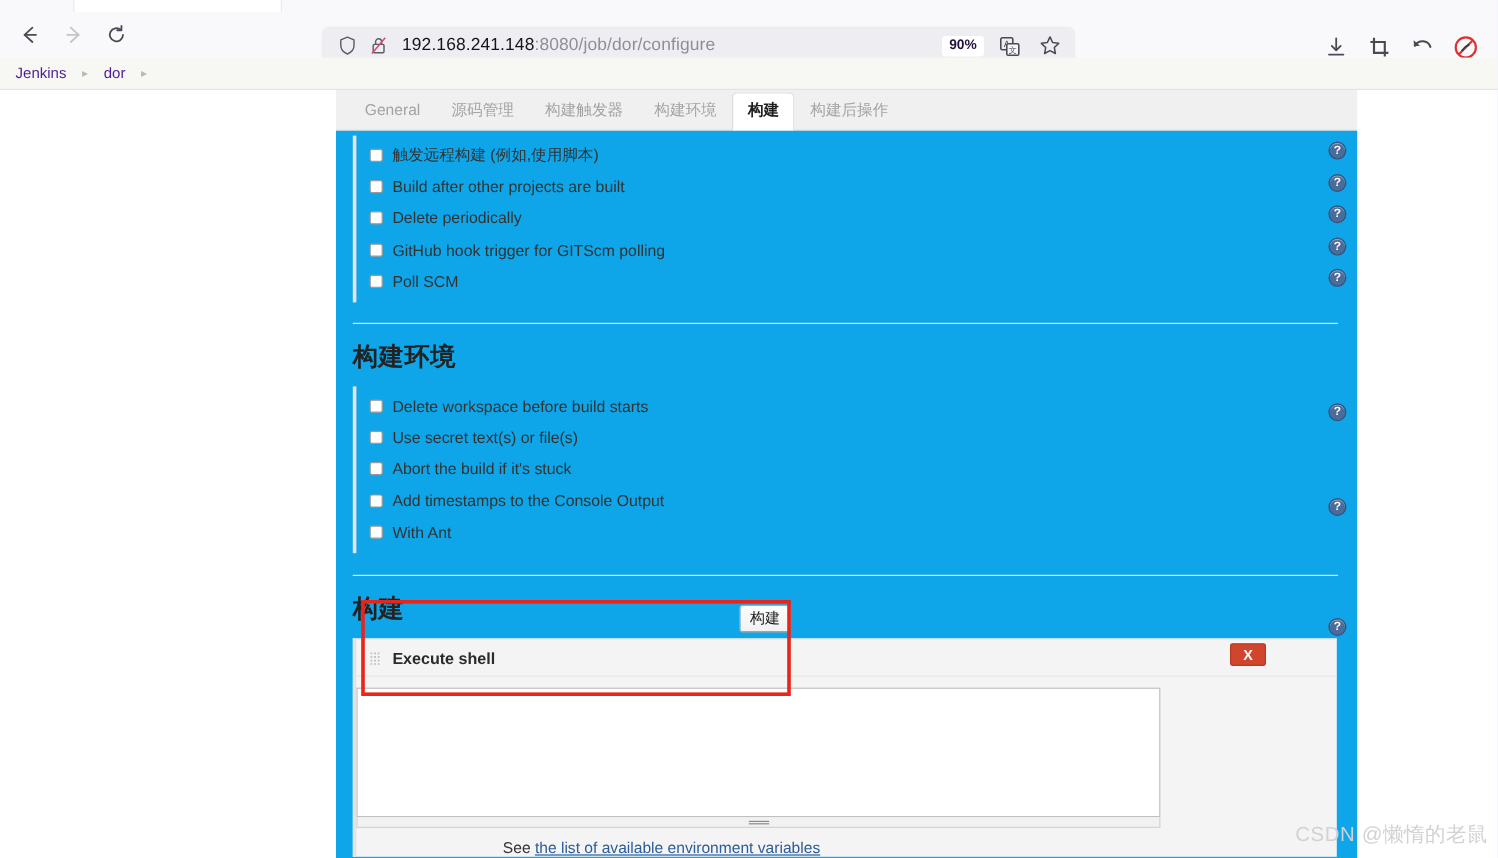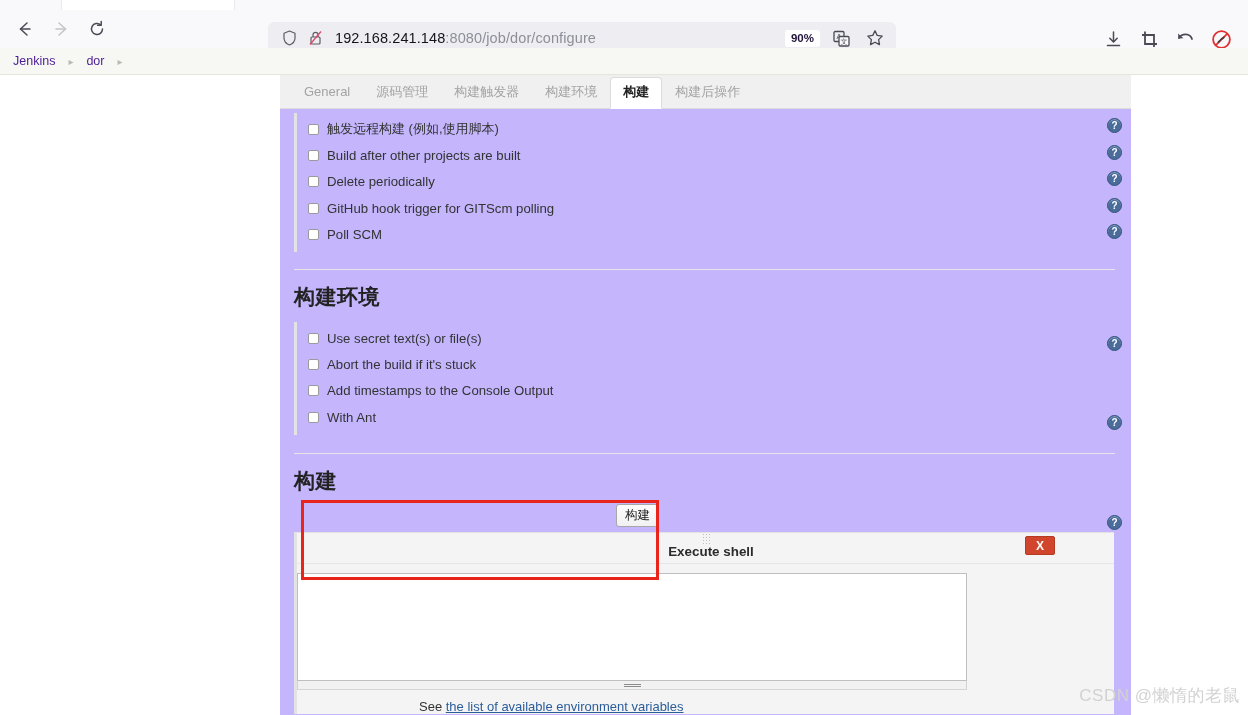--- a/index.html
+++ b/index.html
@@ -112,21 +112,21 @@
     color: #1f1f1f; font-weight: bold;
     background: #ffffff;
     border: 1px solid #dcdcdc; border-bottom: 1px solid #ffffff;
     border-radius: 4px 4px 0 0;
     margin-bottom: -1px;
     padding: 6px 12px 8px 12px;
   }
 
   .form-body {
     position: absolute; left: 0; top: 34px; width: 851px; height: 606px;
-    background: #c4b5fd;
+    background: #0ea5e9;
   }
   .form-inner {
     position: absolute; left: 0; top: 0; width: 851px;
   }
 
   
   .cb-group {
     position: relative;
     border-left: 3px solid #e3e3e3;
     margin-left: 14px;
@@ -192,21 +192,20 @@
     width: 820px; height: 182px;
     background: #f4f4f4;
     border-top: 1px solid #e3e3e3;
     border-left: 3px solid #e3e3e3;
   }
   .builder-head {
     height: 31px; display: flex; align-items: center;
     padding-left: 11px;
     border-bottom: 1px solid #e6e6e6;
     position: relative;
-    flex-direction: column;
   }
   .grip {
     width: 9px; height: 11px; margin-right: 10px;
     background-image:
       radial-gradient(circle, #bcbcbc 0.9px, transparent 1px);
     background-size: 3px 3px;
     background-position: 0 0;
     opacity: .95;
   }
   .builder-title {
@@ -407,20 +406,24 @@
           <span class="cb-label">Poll SCM</span>
         </div>
       </div>
 
       <div class="section-sep" style="margin-top:17px;"></div>
       <div class="section-title">构建环境</div>
 
       <div class="cb-group" style="margin-top:3px;">
         <div class="cb-row">
           <span class="cb-box"></span>
+          <span class="cb-label">Delete workspace before build starts</span>
+        </div>
+        <div class="cb-row">
+          <span class="cb-box"></span>
           <span class="cb-label">Use secret text(s) or file(s)</span>
         </div>
         <div class="cb-row">
           <span class="cb-box"></span>
           <span class="cb-label">Abort the build if it's stuck</span>
         </div>
         <div class="cb-row">
           <span class="cb-box"></span>
           <span class="cb-label">Add timestamps to the Console Output</span>
         </div>

